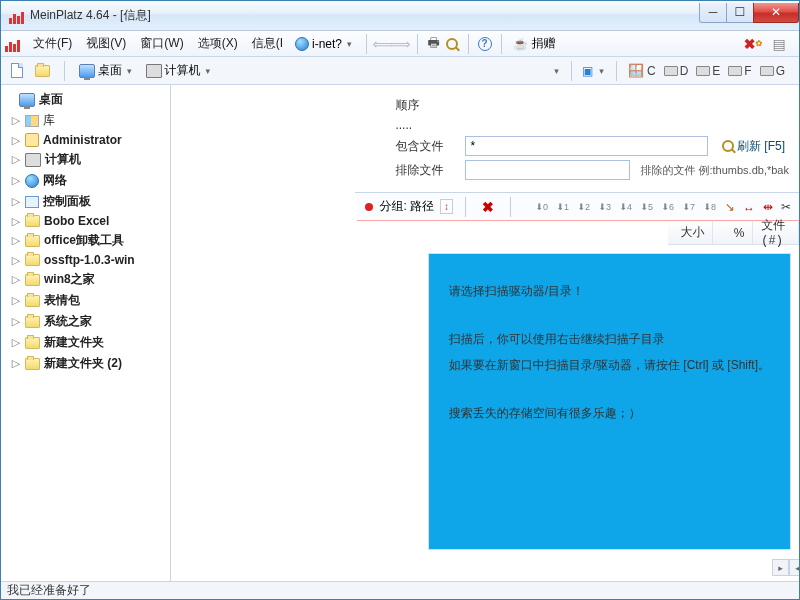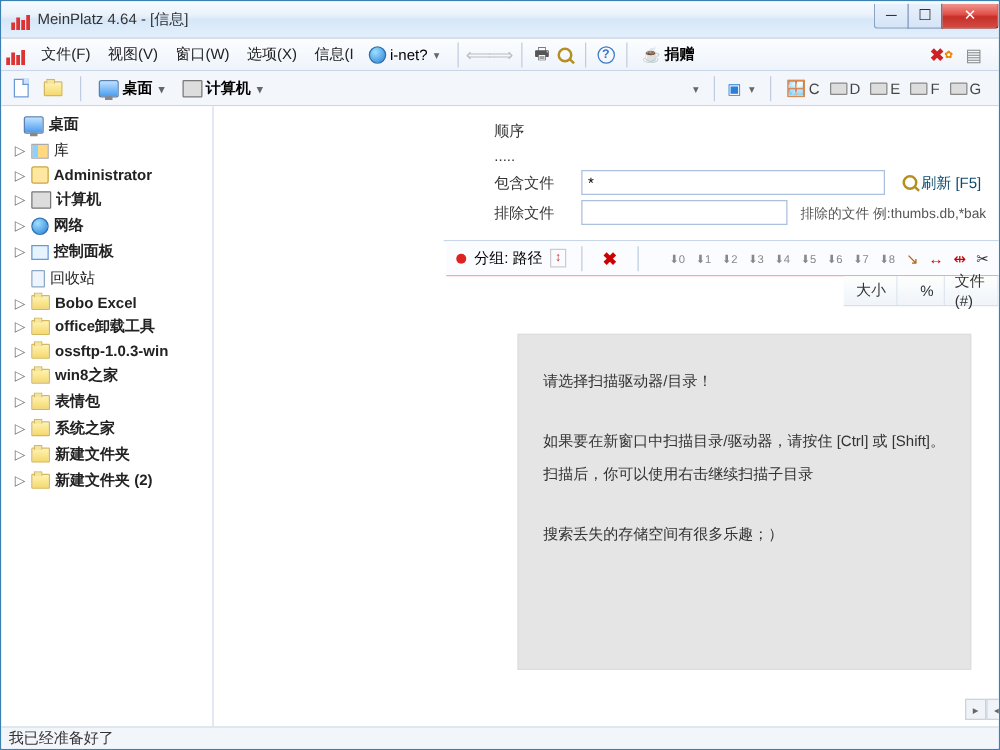--- a/index.html
+++ b/index.html
@@ -19,21 +19,21 @@
 .menubar .app-icon span { display:inline-block; width:3px; background:#d33; }
 .menu-item { padding:3px 6px; color:#222; cursor:default; white-space:nowrap; }
 .i-net { display:flex; align-items:center; gap:3px; padding:2px 4px;}
 .globe-icon { width:14px; height:14px; border-radius:50%; background:radial-gradient(circle at 35% 30%,#9de0ff,#2a7fd6); border:1px solid #2a6fb0; position:relative; }
 .tb-sep { width:1px; height:20px; background:#c0cde0; margin:0 6px; }
 .tb-right { margin-left:auto; display:flex; align-items:center; gap:10px; padding-right:8px; }
 .tb-icn { width:16px; height:16px; display:flex; align-items:center; justify-content:center; font-size:14px; color:#555; }
 .tb-icn.disabled { opacity:0.35; }
 .arrow-down { font-size:9px; color:#666; padding:0 2px;}
 .toolbar { height:28px; background:#f3f7fc; border-bottom:1px solid #c9d6e8; display:flex; align-items:center; padding:0 6px; gap:4px; }
-.tb-btn { display:flex; align-items:center; gap:3px; padding:2px 4px;font-weight:bold; }
+.tb-btn { display:flex; align-items:center; gap:3px; padding:2px 4px; }
 .monitor-icn { width:16px; height:14px; border:1px solid #5a7fb0; background:linear-gradient(to bottom,#bfe1ff,#4a9cf0); border-radius:2px; position:relative; }
 .monitor-icn:after { content:""; position:absolute; bottom:-3px; left:4px; width:6px; height:3px; background:#888; }
 .computer-icn { width:16px; height:14px; border:1px solid #777; background:#ddd; border-radius:1px; }
 .page-icn { width:12px; height:15px; border:1px solid #6a99d8; background:#fff; position:relative; }
 .page-icn:before { content:""; position:absolute; right:-1px; top:-1px; width:4px; height:4px; background:#cde3ff; border-left:1px solid #6a99d8; border-bottom:1px solid #6a99d8; }
 .folder-icn { width:15px; height:12px; background:linear-gradient(to bottom,#fff3b0,#f5d96f); border:1px solid #d4b860; border-radius:1px; position:relative; }
 .folder-icn:before{content:"";position:absolute;top:-3px;left:1px;width:5px;height:3px;background:#f5e4a0;border:1px solid #d4b860;border-bottom:none;border-radius:1px 1px 0 0;}
 .drives { margin-left:auto; display:flex; align-items:center; gap:4px; padding-right:6px; font-size:11px; color:#444; }
 .drive { display:flex; align-items:center; gap:2px; padding:1px 2px; }
 .drive-icn { width:14px; height:10px; background:#ddd; border:1px solid #888; border-radius:1px; }
@@ -62,23 +62,23 @@
 .red-dot { width:8px; height:8px; background:#d22; border-radius:50%; }
 .red-x { color:#c00; font-weight:bold; font-size:14px; padding:0 4px; }
 .lvl-icons { display:flex; gap:3px; margin-left:10px; }
 .lvl-icn { width:18px; height:18px; display:flex; align-items:center; justify-content:center; font-size:9px; color:#888; border:1px solid transparent; }
 .gb-right { margin-left:auto; display:flex; gap:8px; font-size:14px;}
 .header-row { height:24px; background:linear-gradient(to bottom,#fdfefe,#f0f4f9); border-bottom:1px solid #d8e0ec; display:flex; align-items:center; font-size:12px; color:#333; }
 .hcol { padding:0 8px; border-right:1px solid #e0e6ef; height:100%; display:flex; align-items:center; }
 .hcol.name { flex:1.8; justify-content:flex-start; }
 .hcol.size { flex:1; justify-content:flex-end; }
 .hcol.pct { flex:0.8; justify-content:flex-end; }
-.hcol.files { flex:1; justify-content:flex-end; }
+.hcol.files { flex:1; justify-content:flex-end;font-family:Liberation Mono, monospace; }
 .hcol.folders { flex:1; justify-content:flex-end; border-right:none;}
-.info-panel { flex:1; padding:20px; background:#e5e5e5; margin:22px; border:1px solid #ddd; overflow:hidden; }
+.info-panel { flex:1; padding:20px; background:#0ea5e9; margin:8px; border:1px solid #ddd; overflow:hidden; }
 .info-panel p { margin:8px 0; color:#333; line-height:1.5; }
 .hscroll { height:17px; background:#f0f0f0; border-top:1px solid #ddd; margin:0 10px 6px 10px; position:relative; }
 .hscroll-track { position:absolute; left:17px; right:17px; top:0; bottom:0; background:#efefef; }
 .hscroll-thumb { position:absolute; left:17px; top:0; bottom:0; width:120px; background:#d2d9e2; border:1px solid #b8c2d0; display:flex; align-items:center; justify-content:center; color:#888; }
 .hscroll-btn { position:absolute; top:0; width:17px; height:17px; background:#f0f3f8; border:1px solid #c8d2e0; display:flex; align-items:center; justify-content:center; font-size:9px; color:#666;}
 .hsb-left{left:0;} .hsb-right{right:0;}
 .status { height:20px; background:#f2f6fb; border-top:1px solid #c9d6e8; display:flex; align-items:flex-start; padding:0 6px; color:#333; font-size:12px;}
 .coffee-icn:before{content:"☕";}
 .printer-icn:before{content:"🖶";font-size:13px;}
 .help-icn{width:14px;height:14px;border:1px solid #3a78c8;border-radius:50%;color:#3a78c8;font-weight:bold;font-size:10px;display:flex;align-items:center;justify-content:center;}
@@ -224,25 +224,20 @@
         </div>
         <div class="tree-node" style="padding-left: 10px;">
           <span class="tree-exp">▷</span>
           <span class="net-icn"></span>
           <span class="tree-label bold">网络</span>
         </div>
         <div class="tree-node" style="padding-left: 10px;">
           <span class="tree-exp">▷</span>
           <span class="cpl-icn"></span>
           <span class="tree-label bold">控制面板</span>
-        </div>
-        <div class="tree-node" style="padding-left: 10px;">
-          <span class="tree-exp"></span>
-          <span class="bin-icn"></span>
-          <span class="tree-label">回收站</span>
         </div>
         <div class="tree-node" style="padding-left: 10px;">
           <span class="tree-exp">▷</span>
           <span class="folder-icn"></span>
           <span class="tree-label bold">Bobo Excel</span>
         </div>
         <div class="tree-node" style="padding-left: 10px;">
           <span class="tree-exp">▷</span>
           <span class="folder-icn"></span>
           <span class="tree-label bold">office卸载工具</span>
@@ -330,22 +325,22 @@
     </div>
 
     <div class="header-row">
       <div class="hcol size">大小</div>
       <div class="hcol pct">%</div>
       <div class="hcol files">文件(#)</div>
     </div>
 
     <div class="info-panel">
       <p>请选择扫描驱动器/目录！</p><br>
-      <p>如果要在新窗口中扫描目录/驱动器，请按住 [Ctrl] 或 [Shift]。</p>
-      <p>扫描后，你可以使用右击继续扫描子目录</p><br>
+      <p>扫描后，你可以使用右击继续扫描子目录</p>
+      <p>如果要在新窗口中扫描目录/驱动器，请按住 [Ctrl] 或 [Shift]。</p><br>
       <p>搜索丢失的存储空间有很多乐趣；）</p>
     </div>
 
     <div class="hscroll">
       <div class="hscroll-btn hsb-left">◂</div>
       <div class="hscroll-track"></div>
       <div class="hscroll-thumb">≡</div>
       <div class="hscroll-btn hsb-right">▸</div>
     </div>
   </div>

